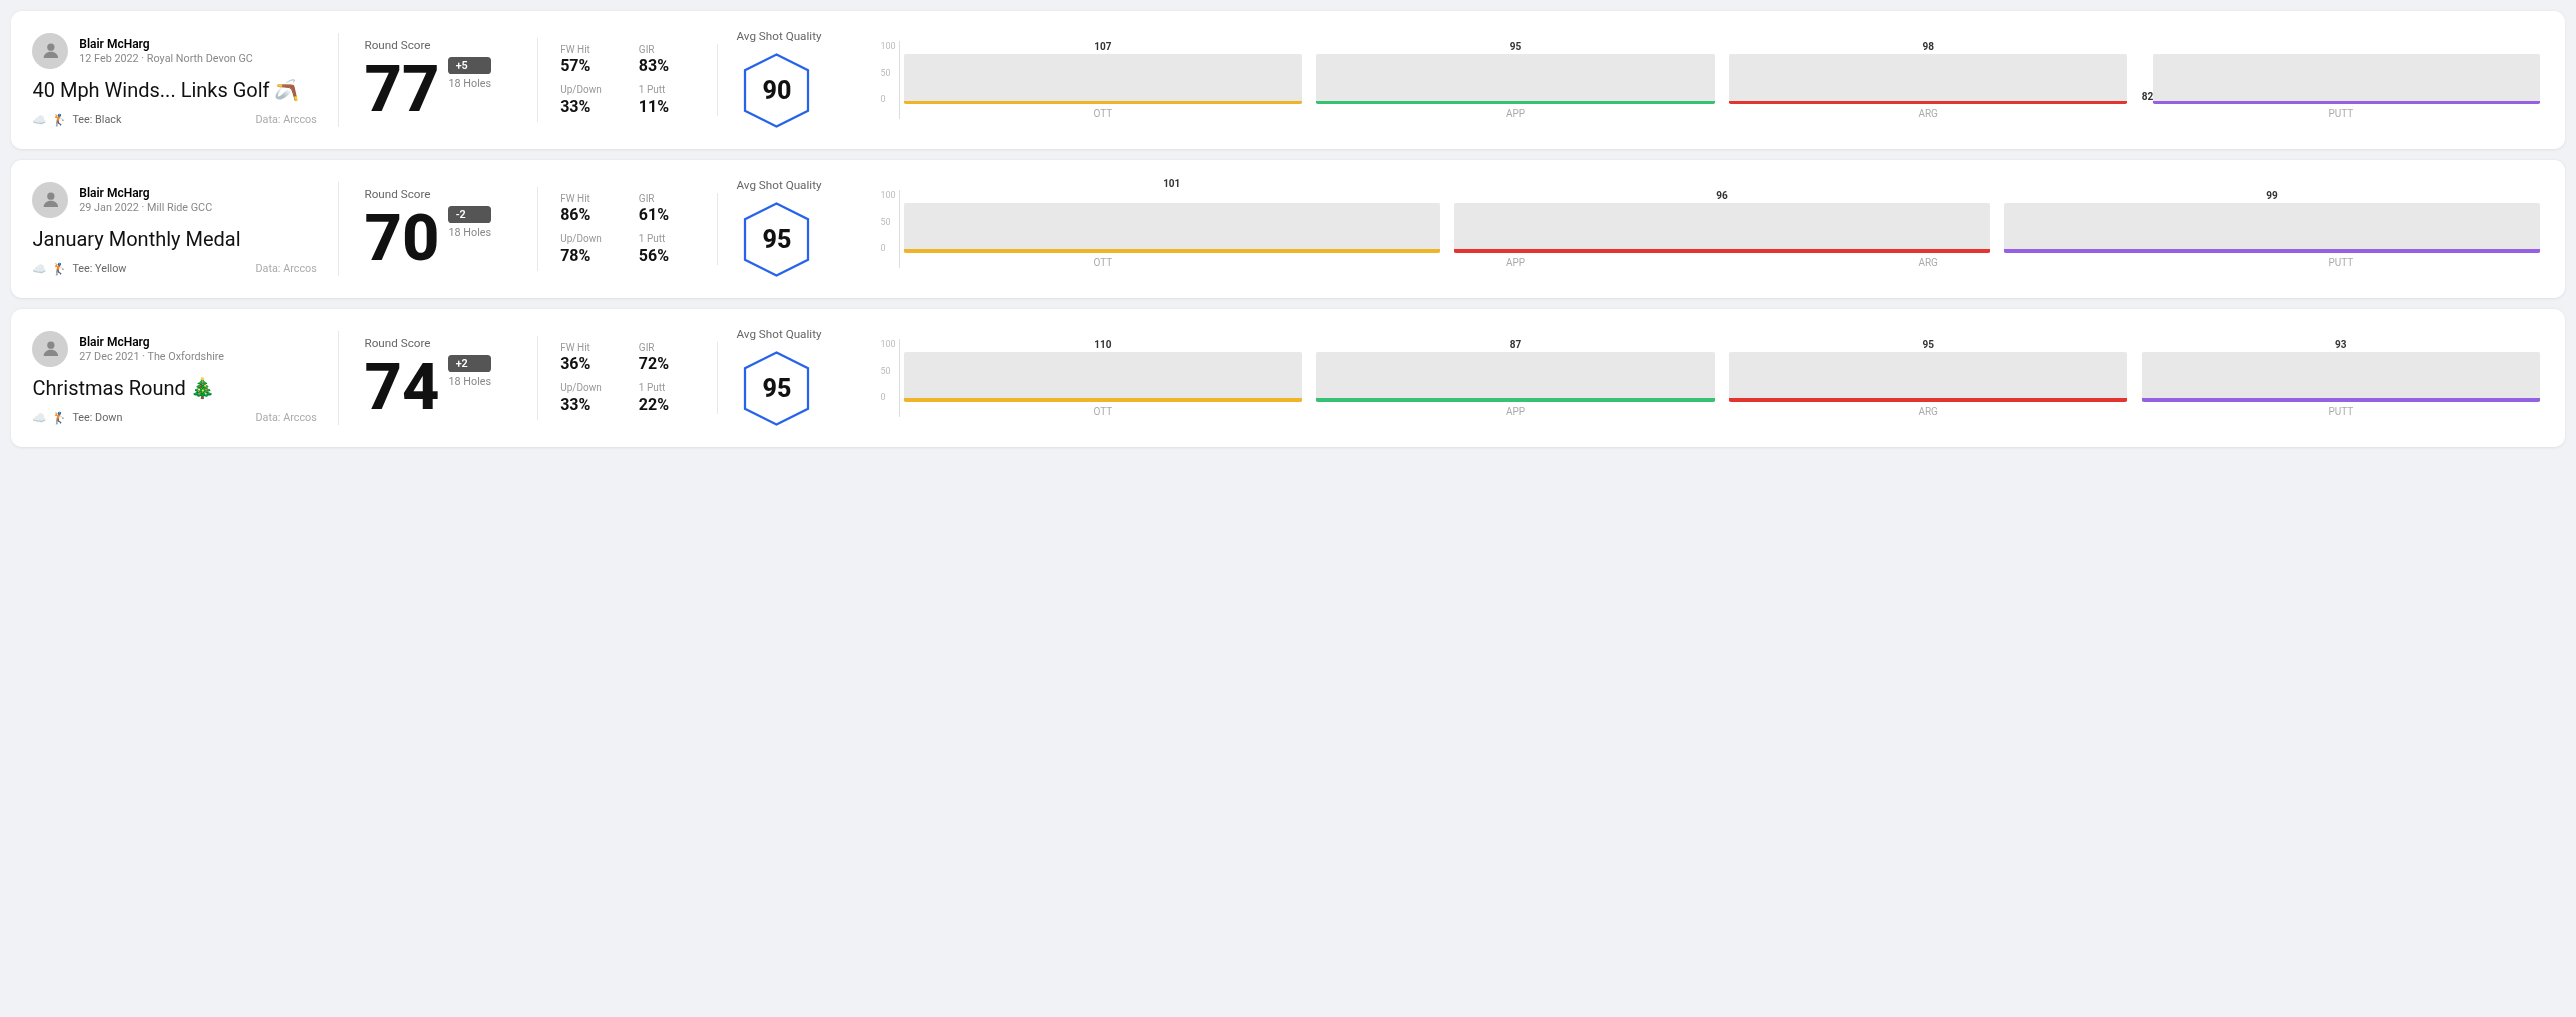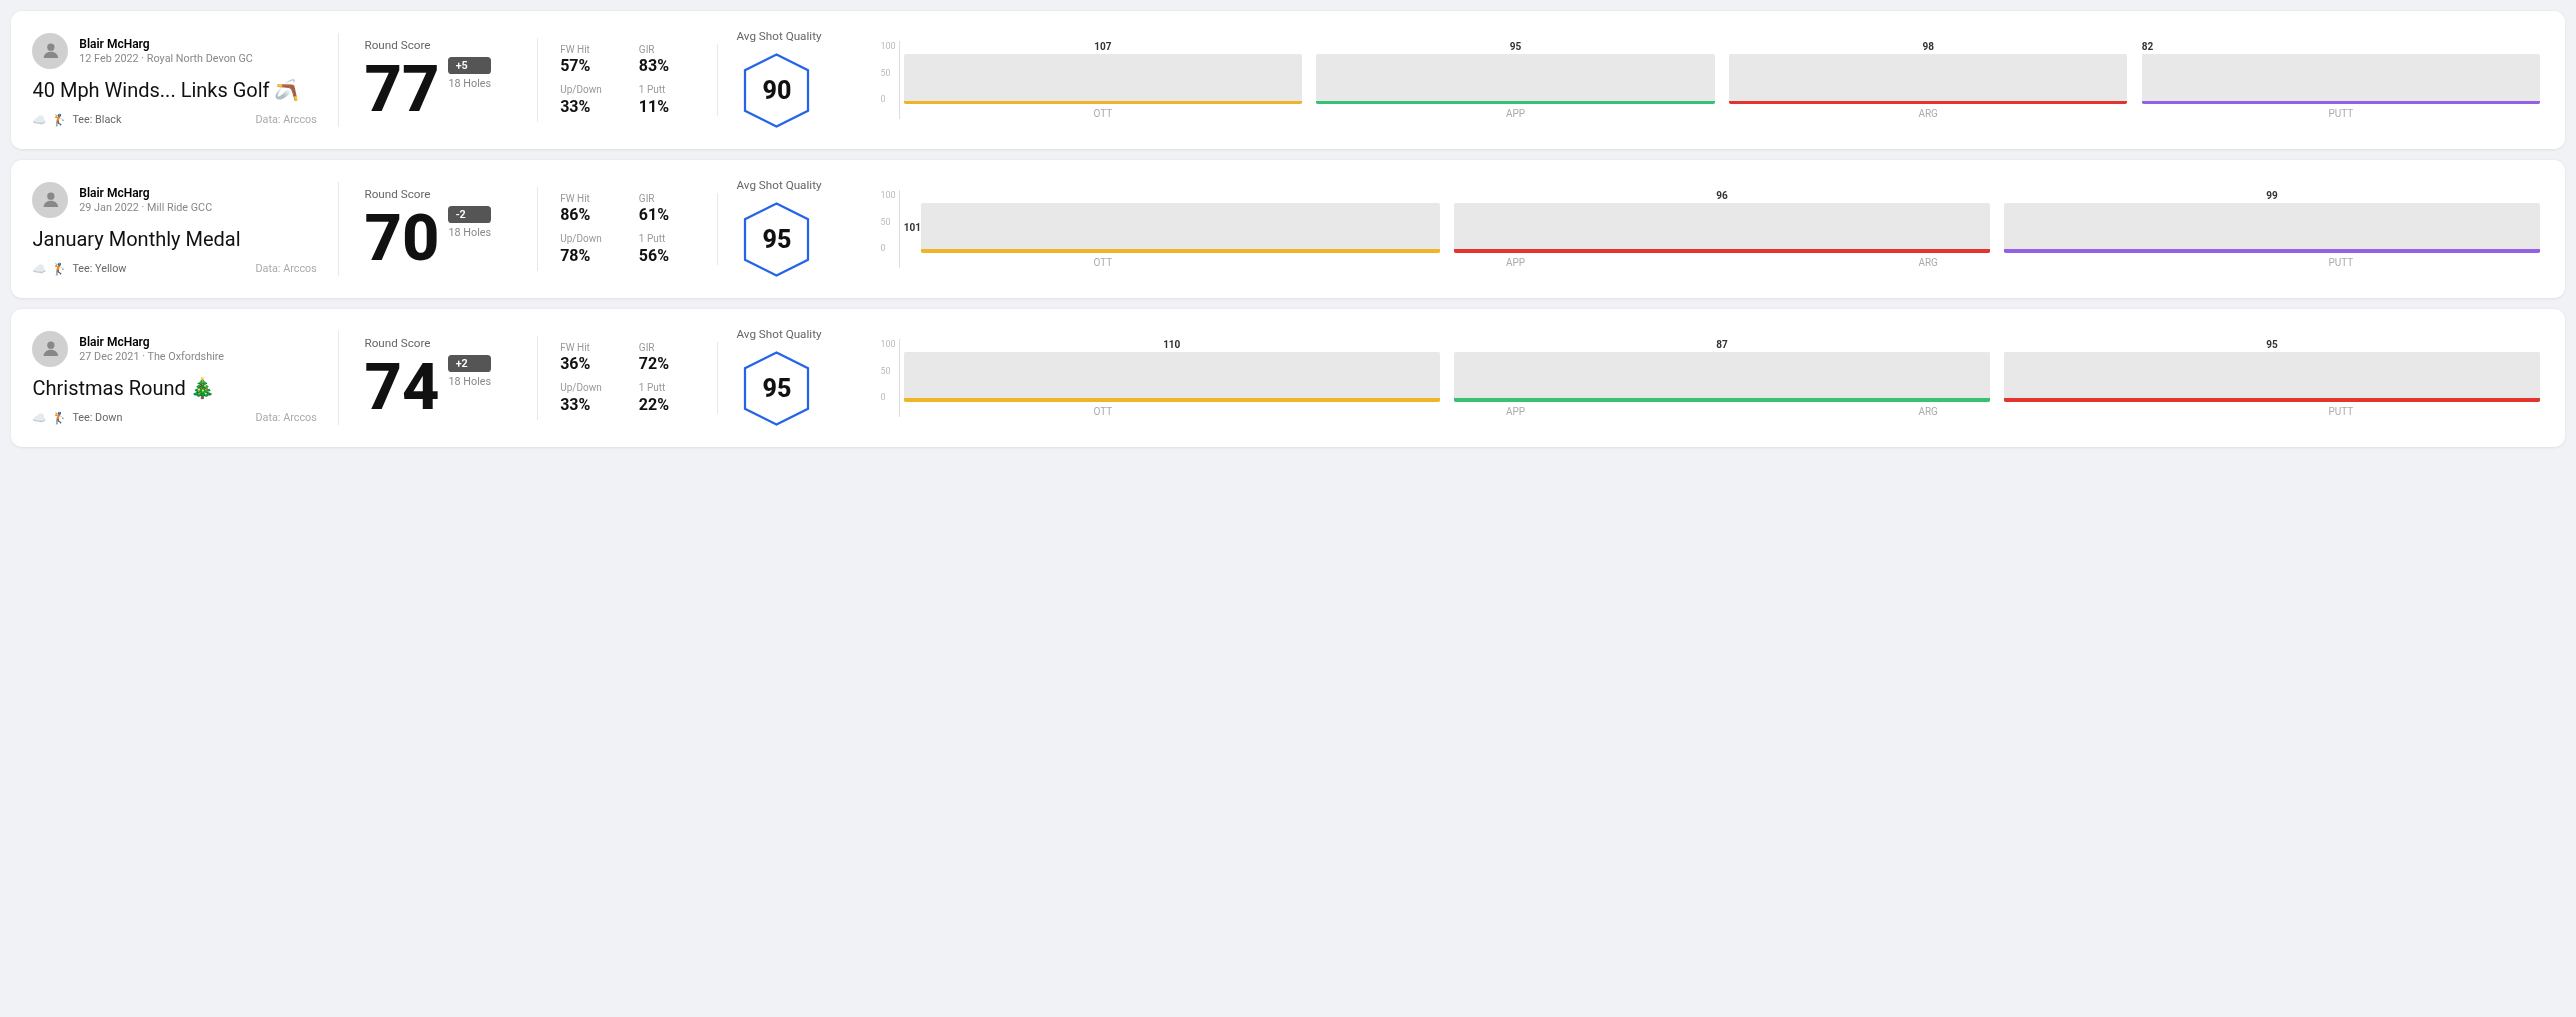--- a/index.html
+++ b/index.html
@@ -282,21 +282,21 @@
                   </div>
                 </div>
 
                 <div style="flex:1;display:flex;flex-direction:column;align-items:center;">
                   <span style="font-size:10px;font-weight:700;color:#333;margin-bottom:1.8px;">98</span>
                   <div style="width:100%;height:50px;background:#e8e8e8;border-radius:1.8px;position:relative;">
                     <div style="position:absolute;bottom:0;left:0;right:0;height:3.6px;background:#e3342f;border-radius:0 0 1.8px 1.8px;"></div>
                   </div>
                 </div>
 
-                <div style="flex:1;display:flex;flex-direction:column;align-items:flex-start;">
+                <div style="flex:1;display:flex;flex-direction:row;align-items:flex-end;">
                   <span style="font-size:10px;font-weight:700;color:#333;margin-bottom:1.8px;">82</span>
                   <div style="width:100%;height:50px;background:#e8e8e8;border-radius:1.8px;position:relative;">
                     <div style="position:absolute;bottom:0;left:0;right:0;height:3.6px;background:#9561e2;border-radius:0 0 1.8px 1.8px;"></div>
                   </div>
                 </div>
 
           </div>
           <div style="display:flex;gap:14.4px;padding:3.6px 3.6px 0;">
 
               <div style="flex:1;text-align:center;font-size:10px;color:#aaa;">OTT</div>
@@ -387,21 +387,21 @@
     <div class="full-chart-area">
       <div style="display:flex;align-items:flex-start;">
         <div style="display:flex;flex-direction:column;justify-content:space-between;height:63px;font-size:9px;color:#bbb;margin-right:3.6px;padding-top:0;">
           <span>100</span>
           <span>50</span>
           <span>0</span>
         </div>
         <div style="flex:1;border-left:0.9px solid #ddd;">
           <div style="display:flex;gap:14.4px;align-items:flex-end;height:63px;padding:0 3.6px;">
 
-                <div style="flex:1;display:flex;flex-direction:row;align-items:center;">
+                <div style="flex:1;display:flex;flex-direction:column;align-items:center;gap:12px;">
                   <span style="font-size:10px;font-weight:700;color:#333;margin-bottom:1.8px;">101</span>
                   <div style="width:100%;height:50px;background:#e8e8e8;border-radius:1.8px;position:relative;">
                     <div style="position:absolute;bottom:0;left:0;right:0;height:3.6px;background:#f0b429;border-radius:0 0 1.8px 1.8px;"></div>
                   </div>
                 </div>
 
 
                 <div style="flex:1;display:flex;flex-direction:column;align-items:center;">
                   <span style="font-size:10px;font-weight:700;color:#333;margin-bottom:1.8px;">96</span>
                   <div style="width:100%;height:50px;background:#e8e8e8;border-radius:1.8px;position:relative;">
@@ -528,20 +528,26 @@
                   </div>
                 </div>
 
                 <div style="flex:1;display:flex;flex-direction:column;align-items:center;">
                   <span style="font-size:10px;font-weight:700;color:#333;margin-bottom:1.8px;">95</span>
                   <div style="width:100%;height:50px;background:#e8e8e8;border-radius:1.8px;position:relative;">
                     <div style="position:absolute;bottom:0;left:0;right:0;height:3.6px;background:#e3342f;border-radius:0 0 1.8px 1.8px;"></div>
                   </div>
                 </div>
 
+                <div style="flex:1;display:flex;flex-direction:column;align-items:center;">
+                  <span style="font-size:10px;font-weight:700;color:#333;margin-bottom:1.8px;">93</span>
+                  <div style="width:100%;height:50px;background:#e8e8e8;border-radius:1.8px;position:relative;">
+                    <div style="position:absolute;bottom:0;left:0;right:0;height:3.6px;background:#9561e2;border-radius:0 0 1.8px 1.8px;"></div>
+                  </div>
+                </div>
 
           </div>
           <div style="display:flex;gap:14.4px;padding:3.6px 3.6px 0;">
 
               <div style="flex:1;text-align:center;font-size:10px;color:#aaa;">OTT</div>
 
               <div style="flex:1;text-align:center;font-size:10px;color:#aaa;">APP</div>
 
               <div style="flex:1;text-align:center;font-size:10px;color:#aaa;">ARG</div>
 

